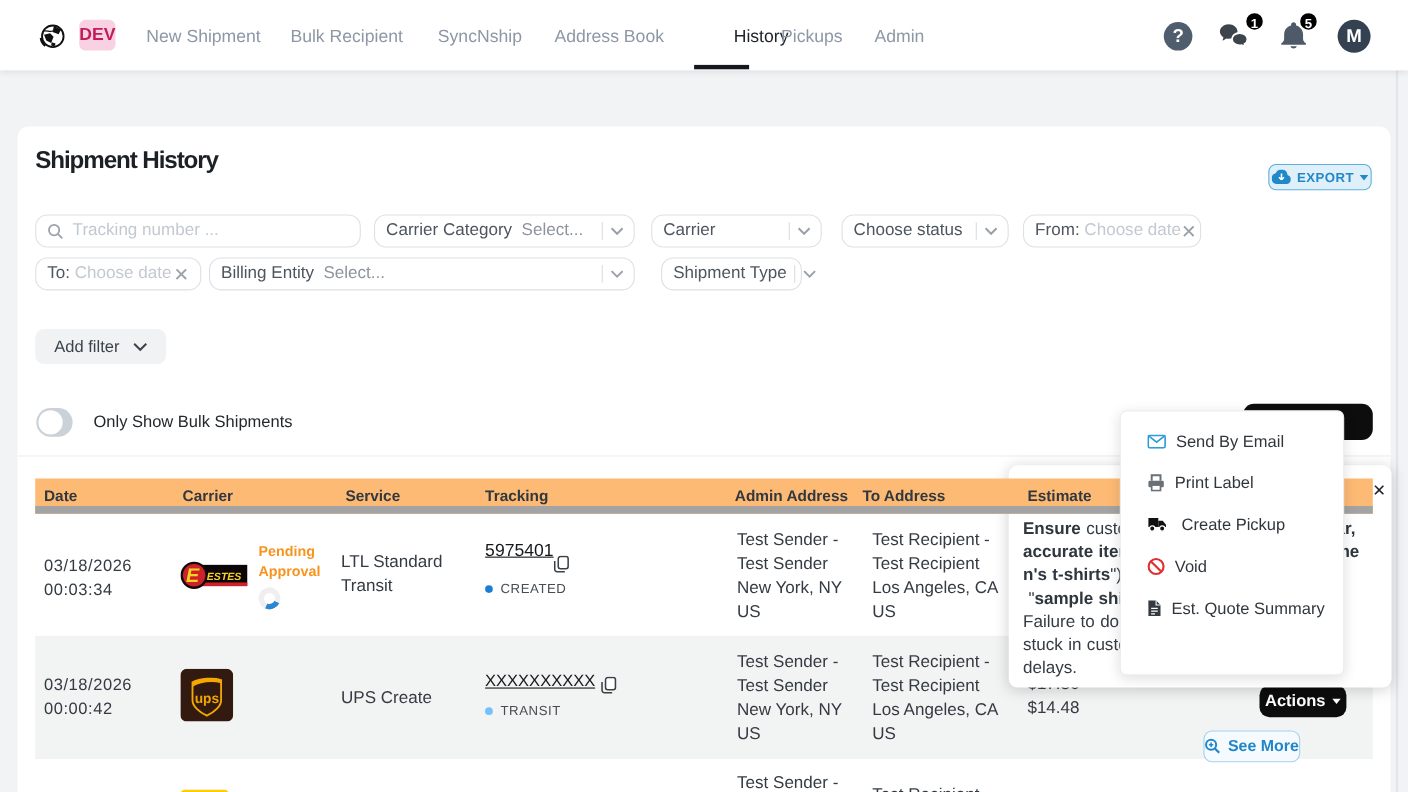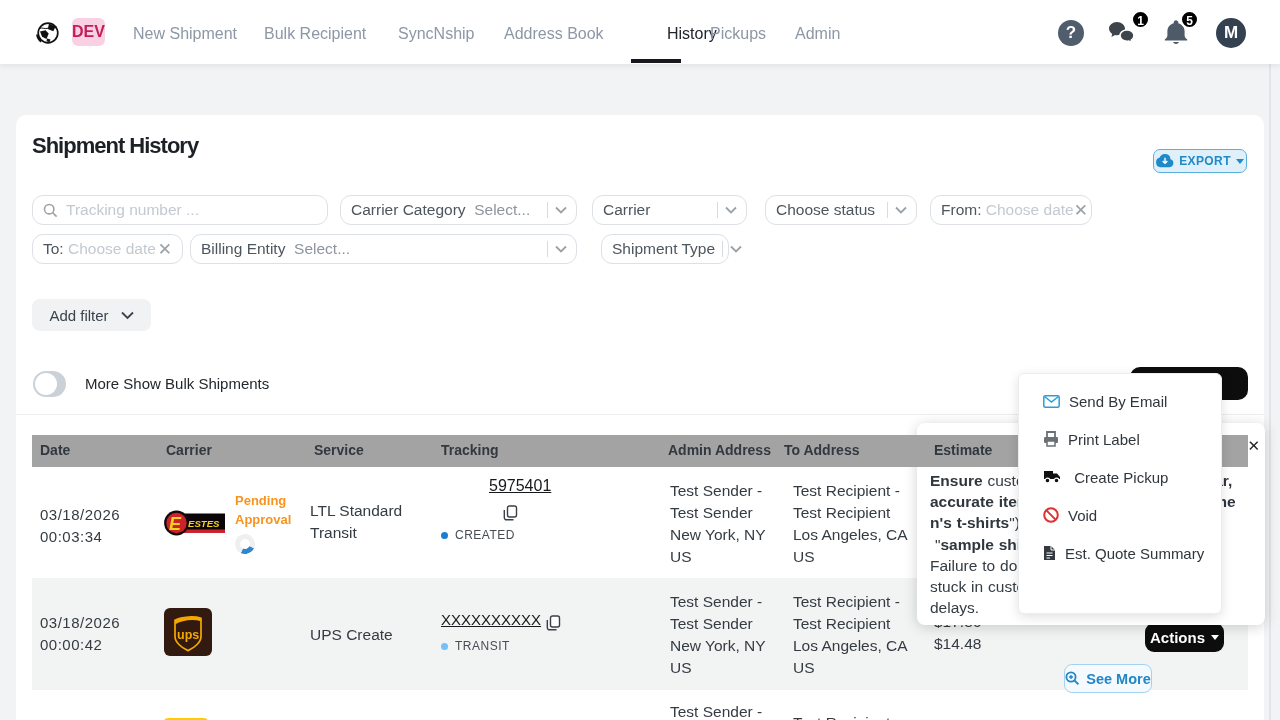--- a/index.html
+++ b/index.html
@@ -33,21 +33,21 @@
 
 
 #addfilter { position:absolute; left:32px; top:299px; width:119px; height:32px; background:#f0f2f4; border-radius:8px; display:flex; align-items:center; justify-content:center; gap:12px; font-size:15px; color:#3a424b; }
 
 
 #toggle { position:absolute; left:33px; top:371px; width:33px; height:26px; background:#cbd1d8; border-radius:13px; }
 #knob { position:absolute; left:2px; top:2px; width:22px; height:22px; background:#fff; border-radius:50%; }
 #togglelabel { position:absolute; left:85px; top:375px; font-size:15px; color:#23282d; }
 
 
-#thead { position:absolute; left:32px; top:435px; width:1216px; height:32px; background:#a3a3a3; border-bottom:4px solid #a3a3a3; z-index:20;text-decoration:underline; }
+#thead { position:absolute; left:32px; top:435px; width:1216px; height:32px; background:#fdba74; border-bottom:7px solid #a3a3a3; z-index:20;text-decoration:underline; }
 .th { position:absolute; top:7px; font-size:14px; font-weight:bold; color:#31383f; }
 #row2 { position:absolute; left:32px; top:578px; width:1216px; height:112px; background:#f2f3f3; }
 .cell { position:absolute; font-size:15.5px; color:#343b42; line-height:22px; }
 .datec { font-size:15px !important; letter-spacing:0.5px; }
 .trk { font-size:16px; color:#16181b; text-decoration:underline; }
 .statusrow { font-size:12px; color:#464d53; letter-spacing:0.5px; display:flex; align-items:center; gap:7px; }
 .dot { width:7px; height:7px; border-radius:50%; }
 
 
 .seemore { position:absolute; white-space:nowrap; width:88px; height:29px; border:1px solid #a5d2ef; border-radius:8px; background:#f4fafe; color:#2286c7; font-size:14.5px; font-weight:bold; display:flex; align-items:center; justify-content:center; gap:6px; }
@@ -180,21 +180,21 @@
 
 <div id="addfilter">Add filter
   <svg width="13" height="9" viewBox="0 0 13 9">
       <path d="M1 1.5 L6.5 7 L12 1.5" stroke="#3a424b" stroke-width="1.8" fill="none"></path>
     </svg>
 </div>
 
 <div id="toggle">
     <div id="knob"></div>
   </div>
-<div id="togglelabel">More Show Bulk Shipments</div>
+<div id="togglelabel">Only Show Bulk Shipments</div>
 
 <div class="abs" style="left:16px; top:414px; width:1248px; height:1px; background:#eceef0;"></div>
 
 <div id="row2"></div>
 
 <div id="thead">
   <div class="th" style="left:8px">Date</div>
   <div class="th" style="left:134px">Carrier</div>
   <div class="th" style="left:282px">Service</div>
   <div class="th" style="left:409px">Tracking</div>
@@ -208,21 +208,21 @@
   <rect x="12" y="3.5" width="49" height="19" fill="#0c0507"></rect>
   <rect x="14" y="19.5" width="47" height="3.4" fill="#cc2229"></rect>
   <circle cx="12.5" cy="13" r="12.4" fill="#13090b"></circle>
   <circle cx="12.5" cy="13" r="10.2" fill="#cc2229"></circle>
   <text x="5" y="19.5" font-family="Liberation Sans" font-weight="bold" font-style="italic" font-size="18" fill="#f5d220">E</text>
   <text x="24" y="17" font-family="Liberation Sans" font-weight="bold" font-style="italic" font-size="9.6" fill="#f5d220">ESTES</text>
 </svg>
 <div class="cell" style="left:235px; top:491px; color:#f7941e; font-weight:bold; font-size:13px; line-height:19px;">Pending<br>Approval</div>
 <div class="abs" style="left:235px; top:534px; width:20px; height:20px; border-radius:50%; border:5px solid #efefef; border-bottom-color:#2e86d1; transform:rotate(-20deg);"></div>
 <div class="cell" style="left:310px; top:500px;">LTL Standard<br>Transit</div>
-<div class="abs" style="left:441px; top:477px;margin-left:48px;"><span class="trk">5975401</span></div>
+<div class="abs" style="left:441px; top:492px;"><span class="trk">5975401</span></div>
 <svg class="abs" style="left:503px; top:505px;" width="15" height="16" viewBox="0 0 15 16">
     <rect x="4.5" y="1" width="9" height="11" rx="2" fill="#fff" stroke="#3a4047" stroke-width="1.4"></rect>
     <path d="M10.5 14.8 L3.5 14.8 A2.2 2.2 0 0 1 1.3 12.6 L1.3 5" fill="none" stroke="#3a4047" stroke-width="1.4"></path>
   </svg>
 <div class="statusrow abs" style="left:441px; top:528px;"><span class="dot" style="background:#1a7fd4"></span>CREATED</div>
 <div class="cell" style="left:670px; top:480px;">Test Sender -<br>Test Sender<br>New York, NY<br>US</div>
 <div class="cell" style="left:793px; top:480px;">Test Recipient -<br>Test Recipient<br>Los Angeles, CA<br>US</div>
 
 <div class="cell datec" style="left:40px; top:612px;">03/18/2026<br>00:00:42</div>
 <svg class="abs" style="left:164px; top:608px;" width="48" height="48" viewBox="0 0 48 48">
@@ -234,21 +234,21 @@
 <div class="cell" style="left:310px; top:624px;">UPS Create</div>
 <div class="abs" style="left:441px; top:611px;"><span class="trk" style="font-size:15px">XXXXXXXXXX</span></div>
 <svg class="abs" style="left:546px; top:615px;" width="15" height="16" viewBox="0 0 15 16">
     <rect x="4.5" y="1" width="9" height="11" rx="2" fill="#fff" stroke="#3a4047" stroke-width="1.4"></rect>
     <path d="M10.5 14.8 L3.5 14.8 A2.2 2.2 0 0 1 1.3 12.6 L1.3 5" fill="none" stroke="#3a4047" stroke-width="1.4"></path>
   </svg>
 <div class="statusrow abs" style="left:441px; top:639px;"><span class="dot" style="background:#74c0fc"></span>TRANSIT</div>
 <div class="cell" style="left:670px; top:591px;">Test Sender -<br>Test Sender<br>New York, NY<br>US</div>
 <div class="cell" style="left:793px; top:591px;">Test Recipient -<br>Test Recipient<br>Los Angeles, CA<br>US</div>
 <div class="cell" style="left:934px; top:611px;">$17.86<br>$14.48</div>
-<div class="seemore" style="left:1064px; top:623px;margin-top:41px;">
+<div class="seemore" style="left:1094px; top:623px;margin-top:41px;">
   <svg width="15" height="15" viewBox="0 0 15 15">
       <circle cx="6" cy="6" r="4.6" fill="none" stroke="#2286c7" stroke-width="1.8"></circle>
       <path d="M4 6 L8 6 M6 4 L6 8" stroke="#2286c7" stroke-width="1.4"></path>
       <path d="M9.4 9.4 L13.4 13.4" stroke="#2286c7" stroke-width="2"></path>
     </svg>
   See More
 </div>
 <div class="actbtn" style="left:1145px; top:623px;">Actions <svg width="8" height="5" viewBox="0 0 8 5">
       <path d="M0 0 L8 0 L4 5 Z" fill="#fff"></path>
     </svg></div>

